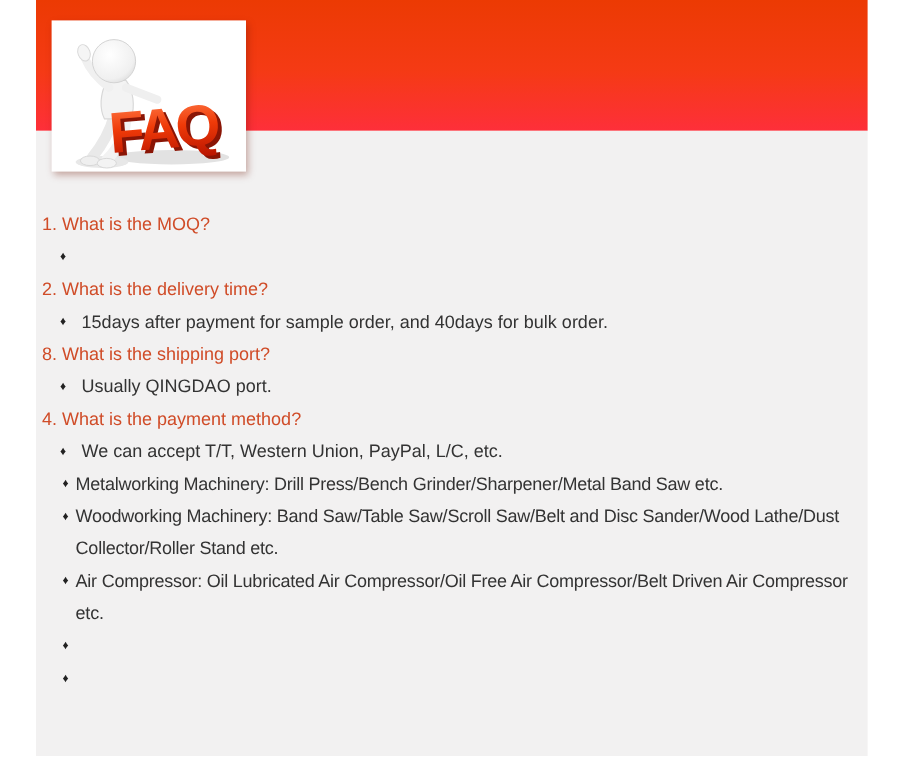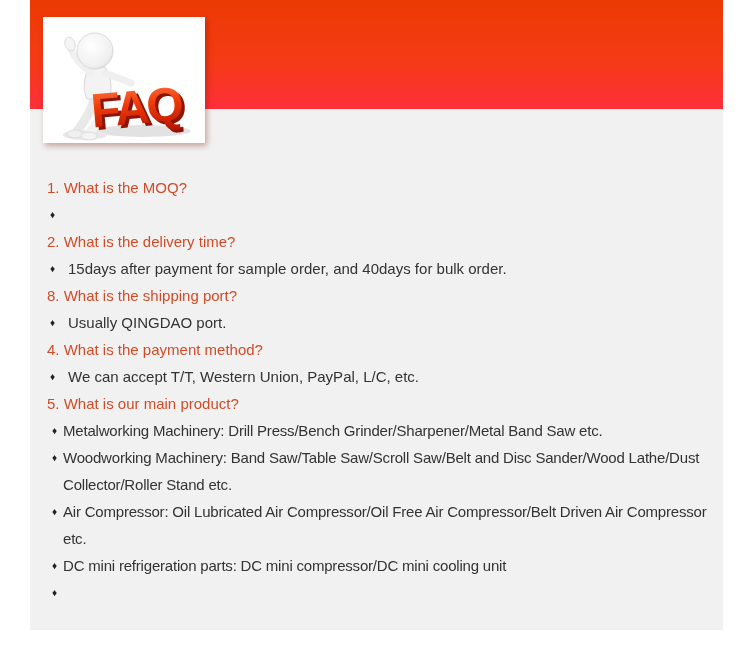--- a/index.html
+++ b/index.html
@@ -23,21 +23,21 @@
   .faq-card svg { display:block; }
   .panel {
     position:absolute; left:30px; top:109px; width:693px; height:521px;
     background:#f2f1f1;
   }
   .content {
     position:absolute; left:30px; top:174px; width:693px;
     z-index:3;
   }
   .q-row {
-    padding-left:17px;
+    padding-left:5px;
     font-size:15px; line-height:27px;
     color:#d04c28;
   }
   .a-row {
     display:flex;
     padding-left:20px;
     font-size:15px; line-height:27px;
     color:#333333;
   }
   .a-row .bullet {
@@ -119,34 +119,32 @@
     <span class="bullet">♦</span>
     <span class="txt">Usually QINGDAO port.</span>
   </div>
 
   <div class="q-row">4. What is the payment method?</div>
   <div class="a-row">
     <span class="bullet">♦</span>
     <span class="txt">We can accept T/T, Western Union, PayPal, L/C, etc.</span>
   </div>
 
-  <div class="q-row">5. What is our main product?</div>
   <div class="p-row">
     <span class="bullet">♦</span>
     <span class="txt">Metalworking Machinery: Drill Press/Bench Grinder/Sharpener/Metal Band Saw etc.</span>
   </div>
   <div class="p-row">
     <span class="bullet">♦</span>
     <span class="txt">Woodworking Machinery: Band Saw/Table Saw/Scroll Saw/Belt and Disc Sander/Wood Lathe/Dust Collector/Roller Stand etc.</span>
   </div>
   <div class="p-row">
     <span class="bullet">♦</span>
     <span class="txt">Air Compressor: Oil Lubricated Air Compressor/Oil Free Air Compressor/Belt Driven Air Compressor etc.</span>
   </div>
   <div class="p-row">
     <span class="bullet">♦</span>
-    <span class="txt">DC mini refrigeration parts: DC mini compressor/DC mini cooling unit</span>
   </div>
   <div class="p-row">
     <span class="bullet">♦</span>
   </div>
 
 </div>
 
 </body></html>

